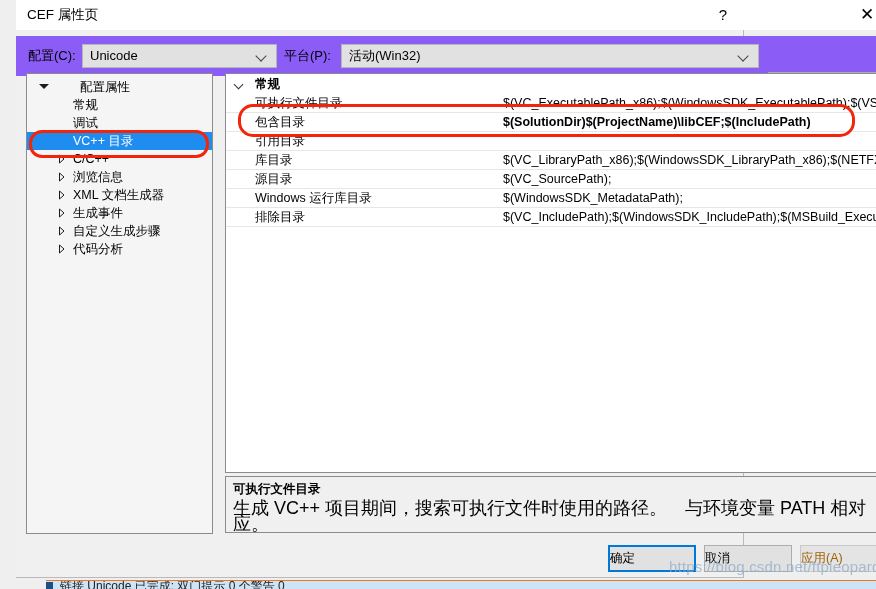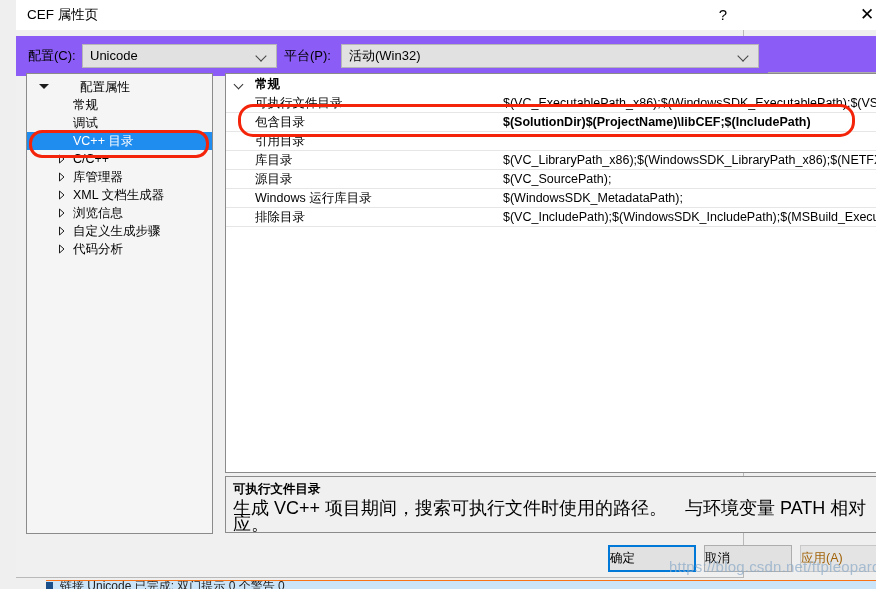--- a/index.html
+++ b/index.html
@@ -470,37 +470,37 @@
           </svg>
         </span>
         <span class="t-label">C/C++</span>
       </div>
       <div class="tree-item depth1">
         <span class="arrow-right">
           <svg width="8" height="10" viewBox="0 0 8 10">
             <path d="M1.5 1 L6 5 L1.5 9 Z" fill="none" stroke="#1c1c1c" stroke-width="1"></path>
           </svg>
         </span>
-        <span class="t-label">库管理器</span>
+        <span class="t-label">浏览信息</span>
       </div>
       <div class="tree-item depth1">
         <span class="arrow-right">
           <svg width="8" height="10" viewBox="0 0 8 10">
             <path d="M1.5 1 L6 5 L1.5 9 Z" fill="none" stroke="#1c1c1c" stroke-width="1"></path>
           </svg>
         </span>
         <span class="t-label">XML 文档生成器</span>
       </div>
       <div class="tree-item depth1">
         <span class="arrow-right">
           <svg width="8" height="10" viewBox="0 0 8 10">
             <path d="M1.5 1 L6 5 L1.5 9 Z" fill="none" stroke="#1c1c1c" stroke-width="1"></path>
           </svg>
         </span>
-        <span class="t-label">浏览信息</span>
+        <span class="t-label">生成事件</span>
       </div>
       <div class="tree-item depth1">
         <span class="arrow-right">
           <svg width="8" height="10" viewBox="0 0 8 10">
             <path d="M1.5 1 L6 5 L1.5 9 Z" fill="none" stroke="#1c1c1c" stroke-width="1"></path>
           </svg>
         </span>
         <span class="t-label">自定义生成步骤</span>
       </div>
       <div class="tree-item depth1">

